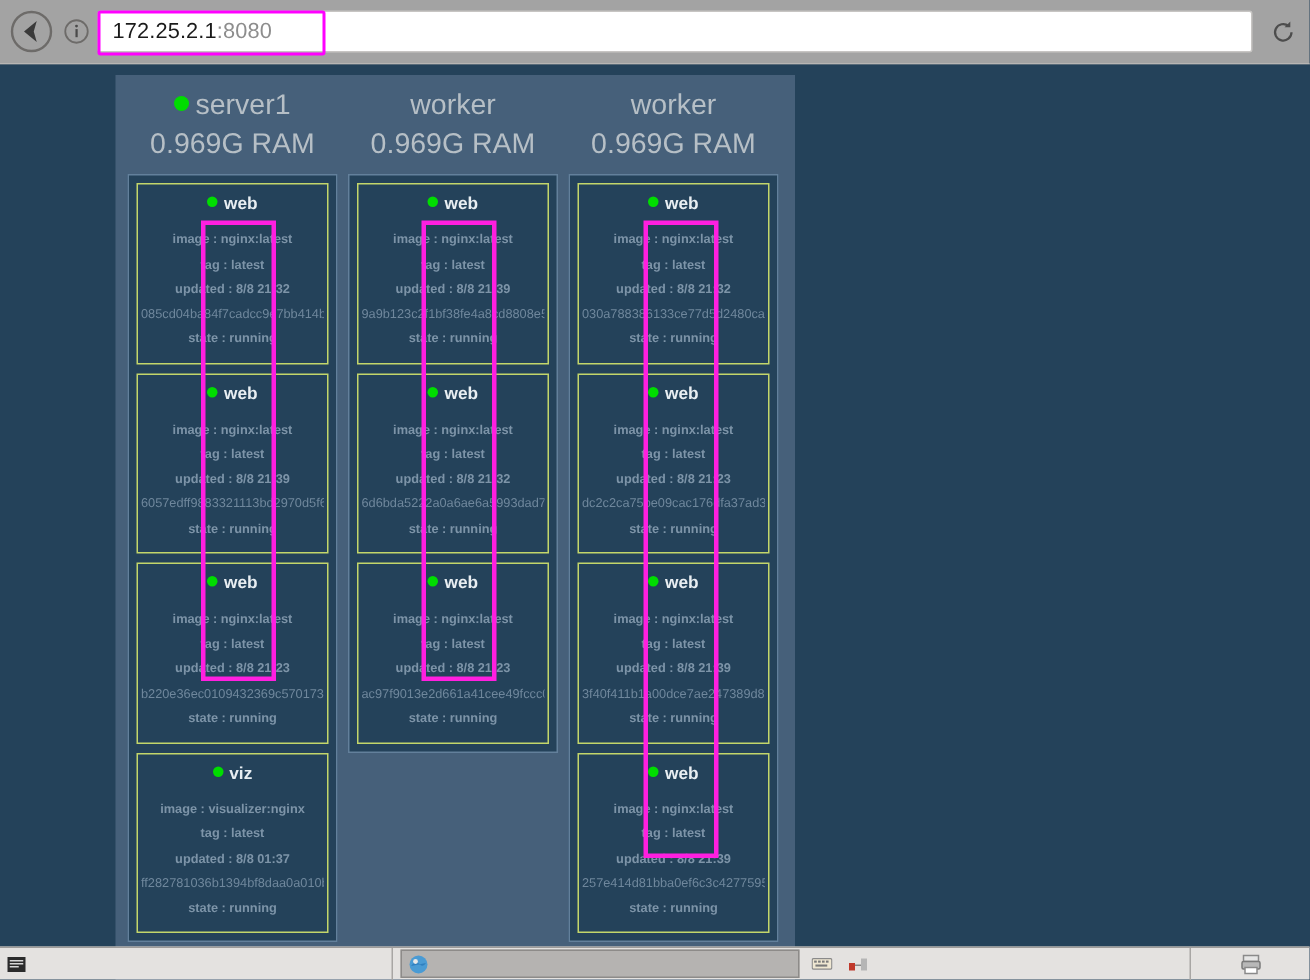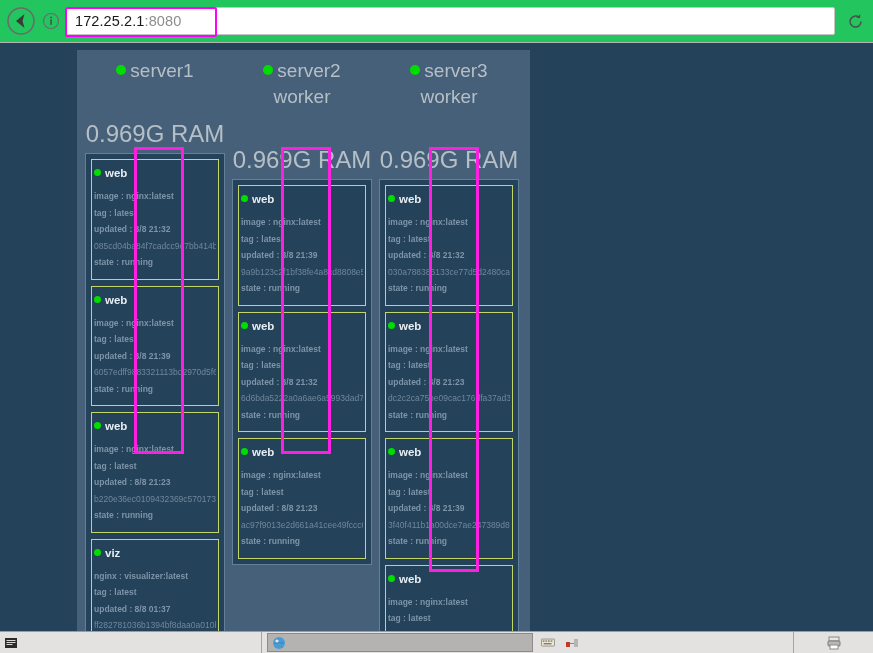--- a/index.html
+++ b/index.html
@@ -8,21 +8,21 @@
     width: 873px; height: 653px;
     overflow: hidden;
     font-family: "Liberation Sans", sans-serif;
   }
   body { background: #24425a; }
 
   
   .browser-chrome {
     position: absolute; left: 0; top: 0;
     width: 873px; height: 43px;
-    background: #22c55e;
+    background: #a3a3a3;
     border-bottom: 1px solid #b8b6b4;
     display: flex; align-items: center;
   }
   .nav-back {
     width: 34px; height: 34px; margin-left: 4px;
     border-radius: 50%;
     display: flex; align-items: center; justify-content: center;
     cursor: default;
   }
   .nav-back svg { display: block; }
@@ -83,40 +83,41 @@
   .node-header {
     text-align: center;
     color: #b6bfc6;
     line-height: 26px;
   }
   .node-name {
     font-size: 19px;
     white-space: nowrap;
   }
   .node-role { font-size: 19px; }
-  .node-ram { font-size: 24px; margin-top: 37px; }
+  .node-ram { font-size: 19px; }
   .status-dot {
     display: inline-block;
     width: 10px; height: 10px;
     border-radius: 50%;
     background: #00dd00;
     margin-right: 4px;
     vertical-align: 2px;
   }
   .node-body {
     margin-top: 6px;
     border: 1px solid #63809b;
     background: #24425a;
     padding: 5px;
   }
   .task {
     border: 1px solid #c3d66a;
     background: #24425a;
     margin-bottom: 6px;
     padding: 7px 2px 8px;
+    text-align: center;
     position: relative;
   }
   .task:last-child { margin-bottom: 0; }
   .task-title {
     color: #e8eef2;
     font-size: 11.5px;
     font-weight: bold;
     margin-bottom: 9px;
   }
   .task-title .status-dot {
@@ -228,32 +229,31 @@
           <div class="task">
             <div class="task-title"><span class="status-dot"></span><span>web</span></div>
             <div class="task-line">image : nginx:latest</div>
             <div class="task-line">tag : latest</div>
             <div class="task-line">updated : 8/8 21:23</div>
             <div class="task-id">b220e36ec0109432369c570173abcc</div>
             <div class="task-line">state : running</div>
           </div>
           <div class="task">
             <div class="task-title"><span class="status-dot"></span><span>viz</span></div>
-            <div class="task-line">nginx : visualizer:latest</div>
+            <div class="task-line">image : visualizer:nginx</div>
             <div class="task-line">tag : latest</div>
             <div class="task-line">updated : 8/8 01:37</div>
             <div class="task-id">ff282781036b1394bf8daa0a010b64a</div>
             <div class="task-line">state : running</div>
           </div>
         </div>
       </div>
 
       <div class="node">
         <div class="node-header">
-          <div class="node-name"><span class="status-dot"></span><span>server2</span></div>
           <div class="node-role">worker</div>
           <div class="node-ram">0.969G RAM</div>
         </div>
         <div class="node-body">
           <div class="task">
             <div class="task-title"><span class="status-dot"></span><span>web</span></div>
             <div class="task-line">image : nginx:latest</div>
             <div class="task-line">tag : latest</div>
             <div class="task-line">updated : 8/8 21:39</div>
             <div class="task-id">9a9b123c2f1bf38fe4a8cd8808e5d3fa</div>
@@ -273,21 +273,20 @@
             <div class="task-line">tag : latest</div>
             <div class="task-line">updated : 8/8 21:23</div>
             <div class="task-id">ac97f9013e2d661a41cee49fccc07cf4</div>
             <div class="task-line">state : running</div>
           </div>
         </div>
       </div>
 
       <div class="node">
         <div class="node-header">
-          <div class="node-name"><span class="status-dot"></span><span>server3</span></div>
           <div class="node-role">worker</div>
           <div class="node-ram">0.969G RAM</div>
         </div>
         <div class="node-body">
           <div class="task">
             <div class="task-title"><span class="status-dot"></span><span>web</span></div>
             <div class="task-line">image : nginx:latest</div>
             <div class="task-line">tag : latest</div>
             <div class="task-line">updated : 8/8 21:32</div>
             <div class="task-id">030a788386133ce77d5d2480cab506</div>

